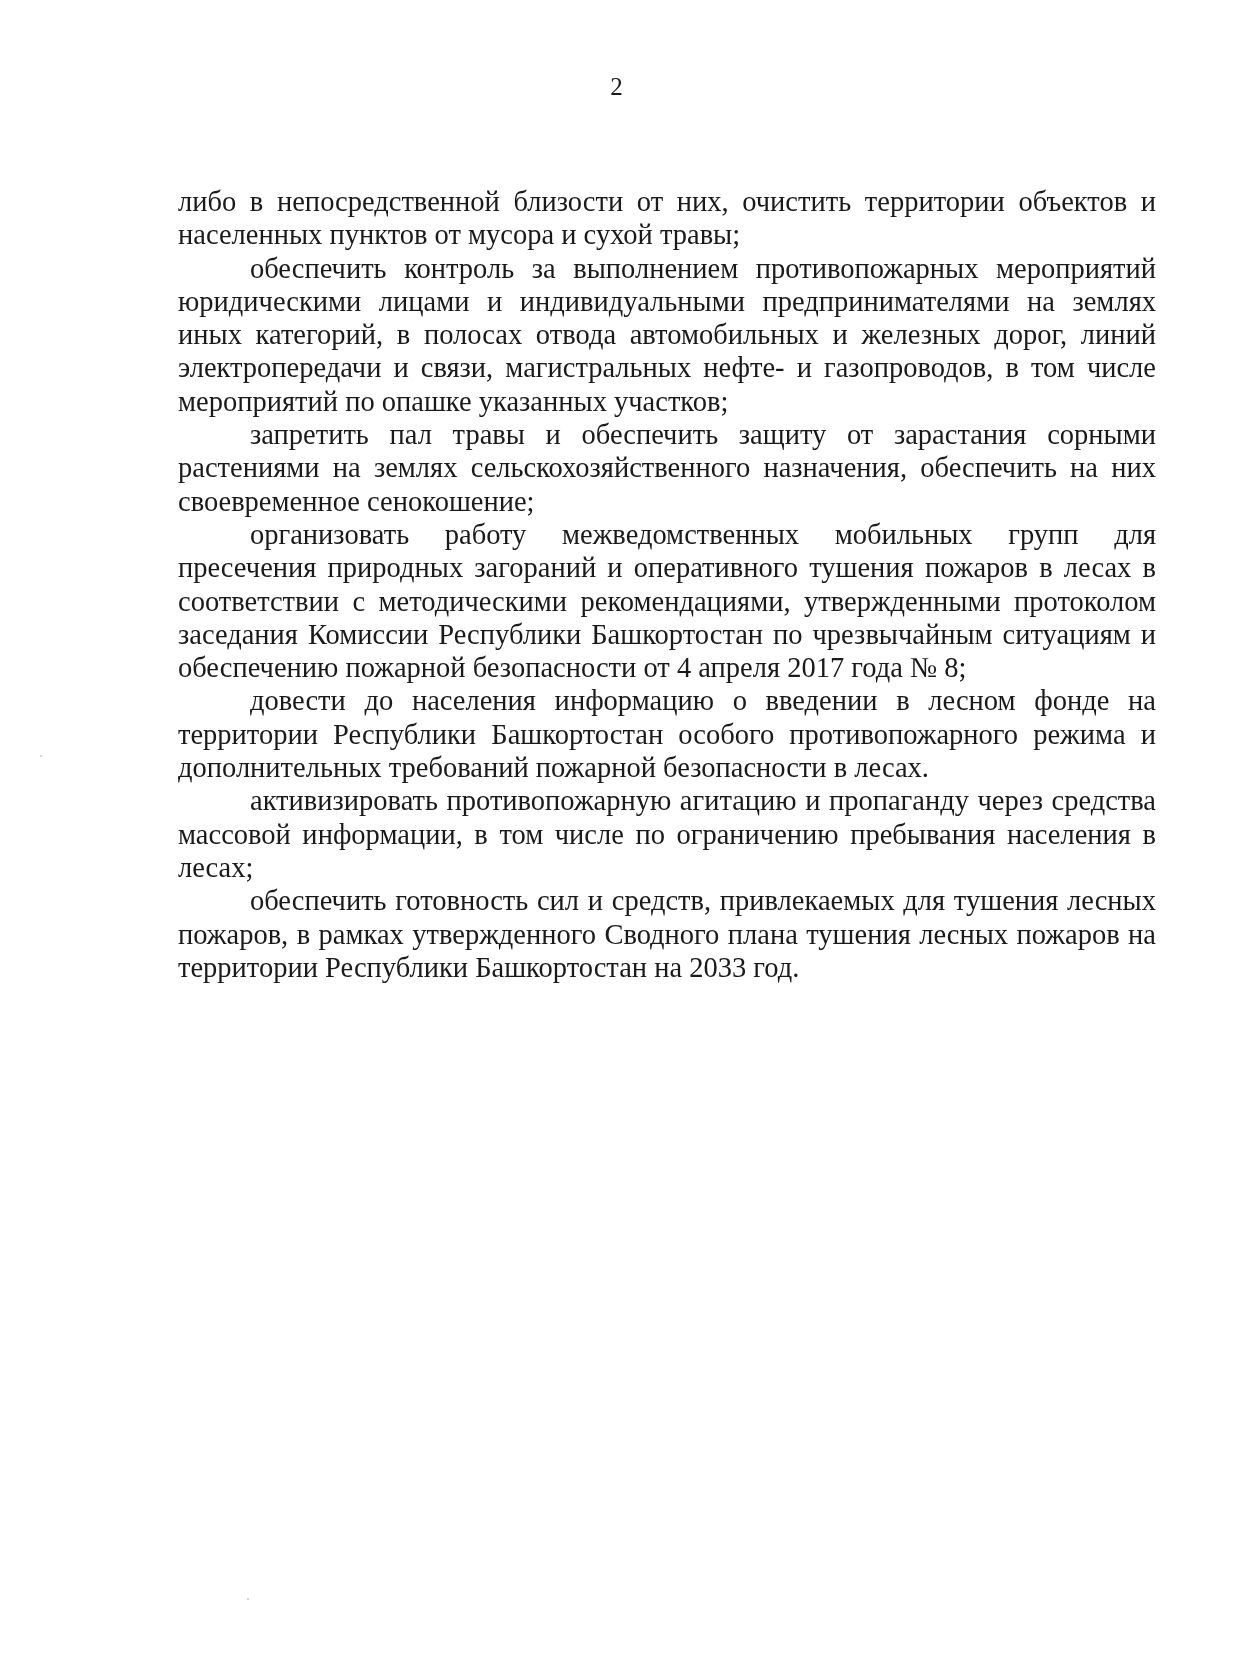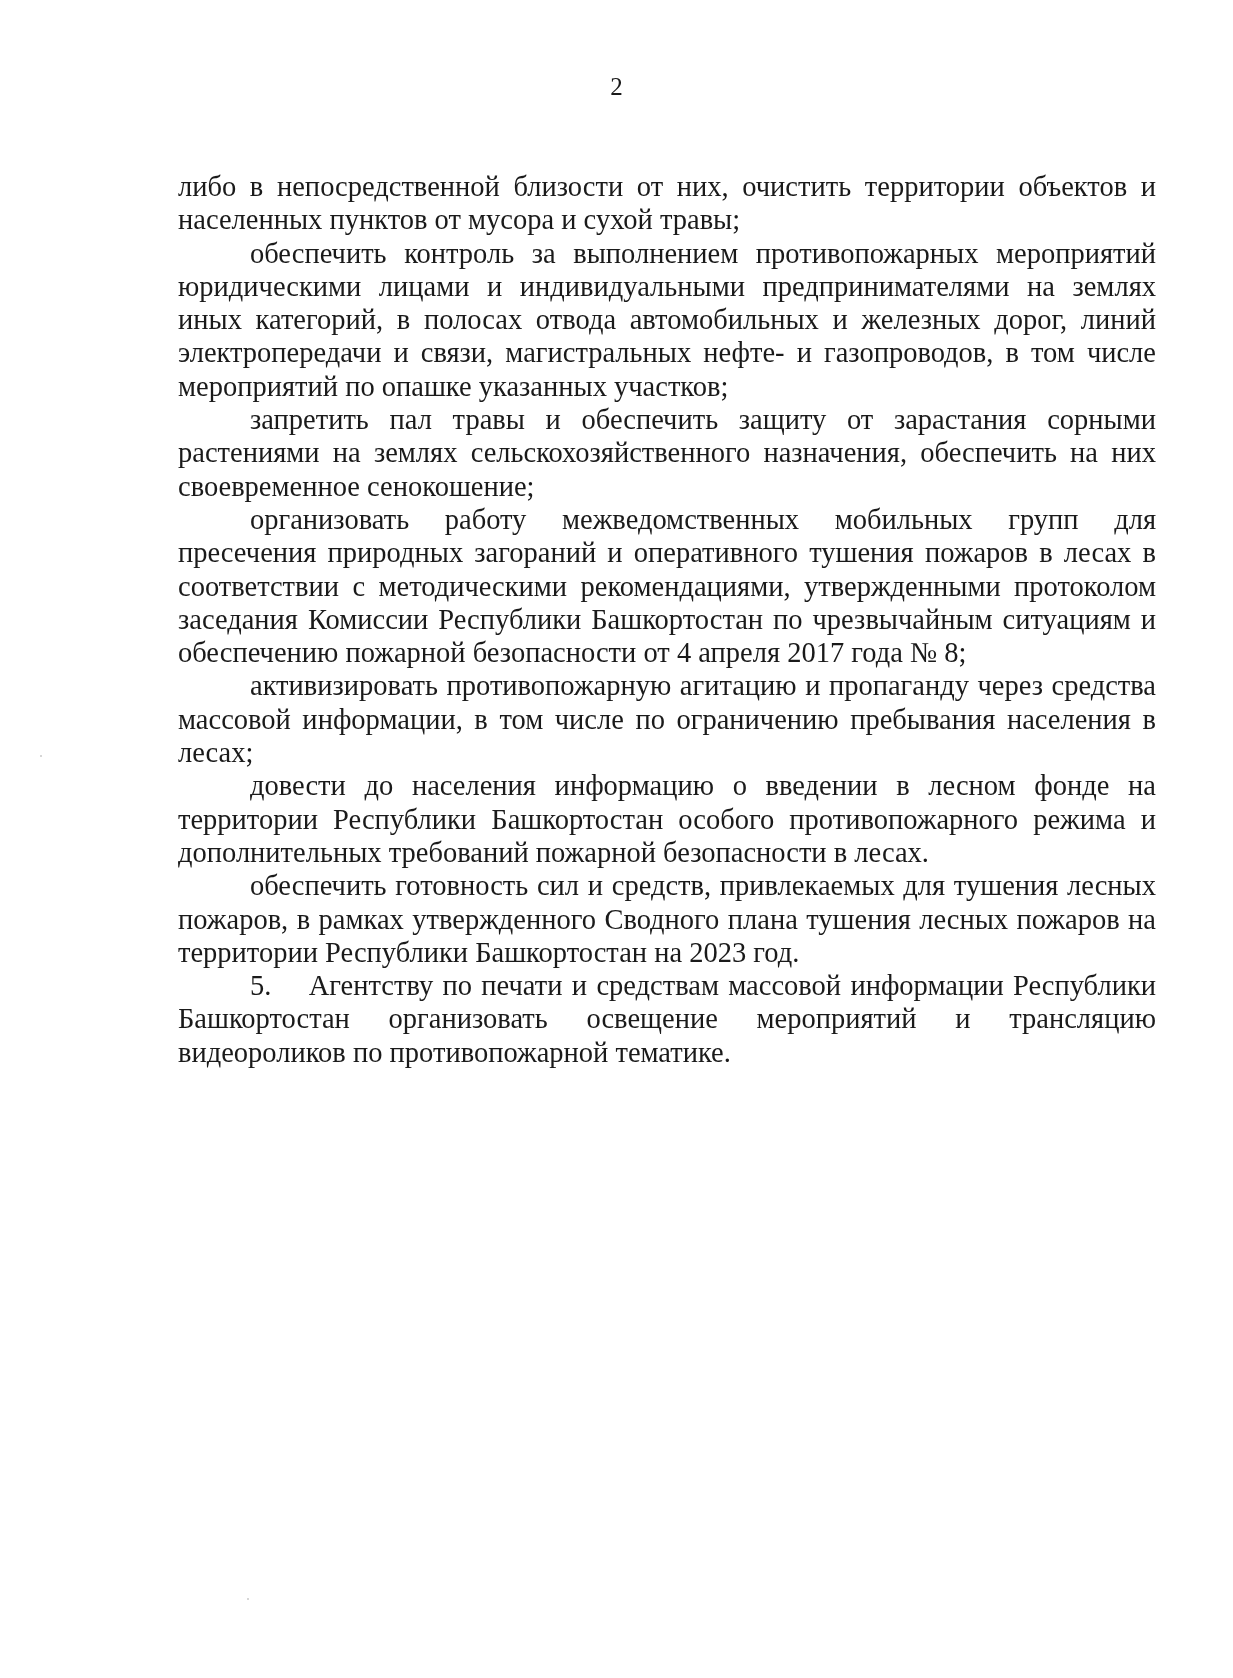--- a/index.html
+++ b/index.html
@@ -40,41 +40,41 @@
       line-height: 33.3px;
     }
     .para {
       margin: 0;
       text-align: justify;
       text-indent: 72px;
       hyphens: none;
     }
     .para.no-indent {
       text-indent: 0;
+      margin-top: 15px;
     }
     .scan-mark {
       position: absolute;
       width: 2px;
       height: 2px;
       border-radius: 1px;
       background: #c8c8c8;
     }
   </style>
 </head>
 <body>
 
 <div class="page">
   <div class="page-number">2</div>
 
   <div class="body-text">
     <p class="para no-indent">либо в непосредственной близости от них, очистить территории объектов и населенных пунктов от мусора и сухой травы;</p>
     <p class="para">обеспечить контроль за выполнением противопожарных мероприятий юридическими лицами и индивидуальными предпринимателями на землях иных категорий, в полосах отвода автомобильных и железных дорог, линий электропередачи и связи, магистральных нефте- и газопроводов, в том числе мероприятий по опашке указанных участков;</p>
     <p class="para">запретить пал травы и обеспечить защиту от зарастания сорными растениями на землях сельскохозяйственного назначения, обеспечить на них своевременное сенокошение;</p>
     <p class="para">организовать работу межведомственных мобильных групп для пресечения природных загораний и оперативного тушения пожаров в лесах в соответствии с методическими рекомендациями, утвержденными протоколом заседания Комиссии Республики Башкортостан по чрезвычайным ситуациям и обеспечению пожарной безопасности от 4 апреля 2017 года № 8;</p>
+    <p class="para">довести до населения информацию о введении в лесном фонде на территории Республики Башкортостан особого противопожарного режима и дополнительных требований пожарной безопасности в лесах.</p>
     <p class="para">активизировать противопожарную агитацию и пропаганду через средства массовой информации, в том числе по ограничению пребывания населения в лесах;</p>
-    <p class="para">довести до населения информацию о введении в лесном фонде на территории Республики Башкортостан особого противопожарного режима и дополнительных требований пожарной безопасности в лесах.</p>
-    <p class="para">обеспечить готовность сил и средств, привлекаемых для тушения лесных пожаров, в рамках утвержденного Сводного плана тушения лесных пожаров на территории Республики Башкортостан на 2023 год.</p>
-    <p class="para">5.&nbsp;&nbsp;&nbsp; Агентству по печати и средствам массовой информации Республики Башкортостан организовать освещение мероприятий и трансляцию видеороликов по противопожарной тематике.</p>
+    <p class="para">обеспечить готовность сил и средств, привлекаемых для тушения лесных пожаров, в рамках утвержденного Сводного плана тушения лесных пожаров на территории Республики Башкортостан на 2033 год.</p>
   </div>
 
   <span class="scan-mark" style="left:40px; top:755px;"></span>
   <span class="scan-mark" style="left:247px; top:1598px;"></span>
 </div>
 
 </body></html>

